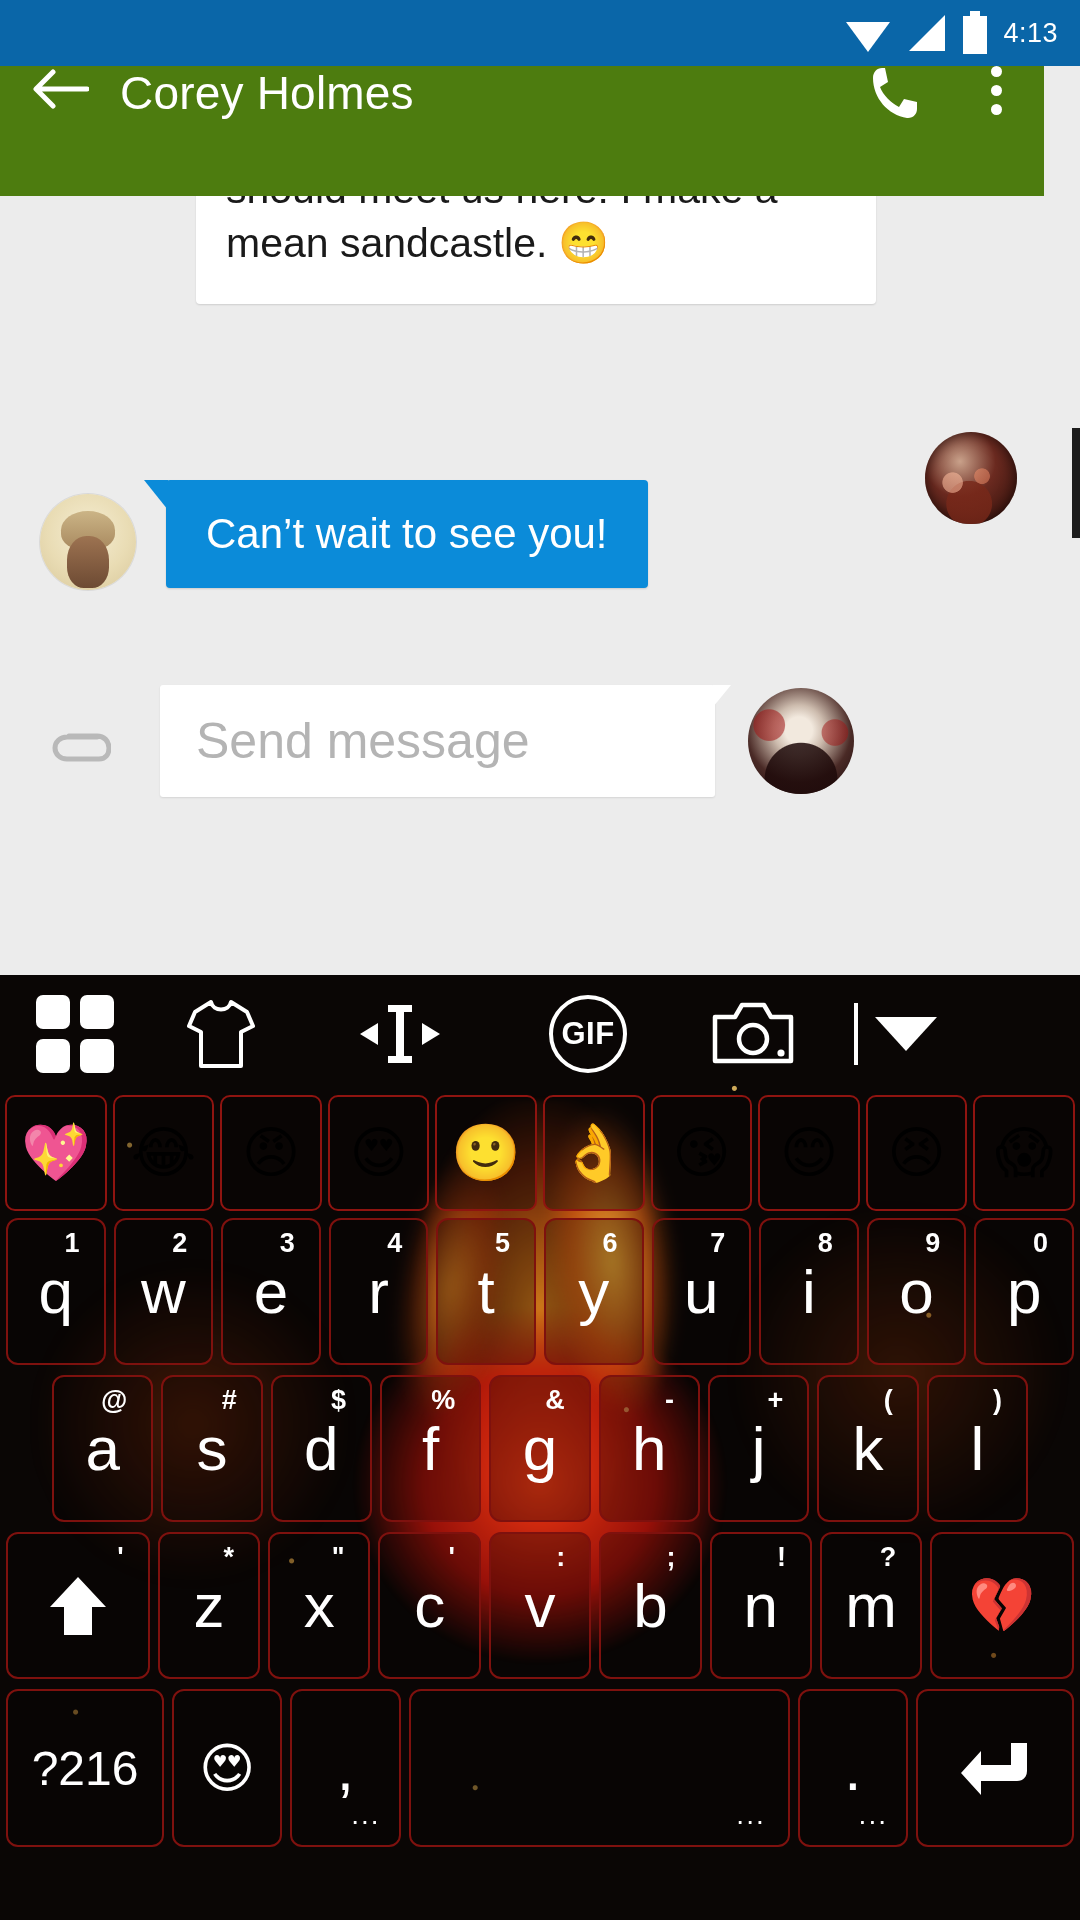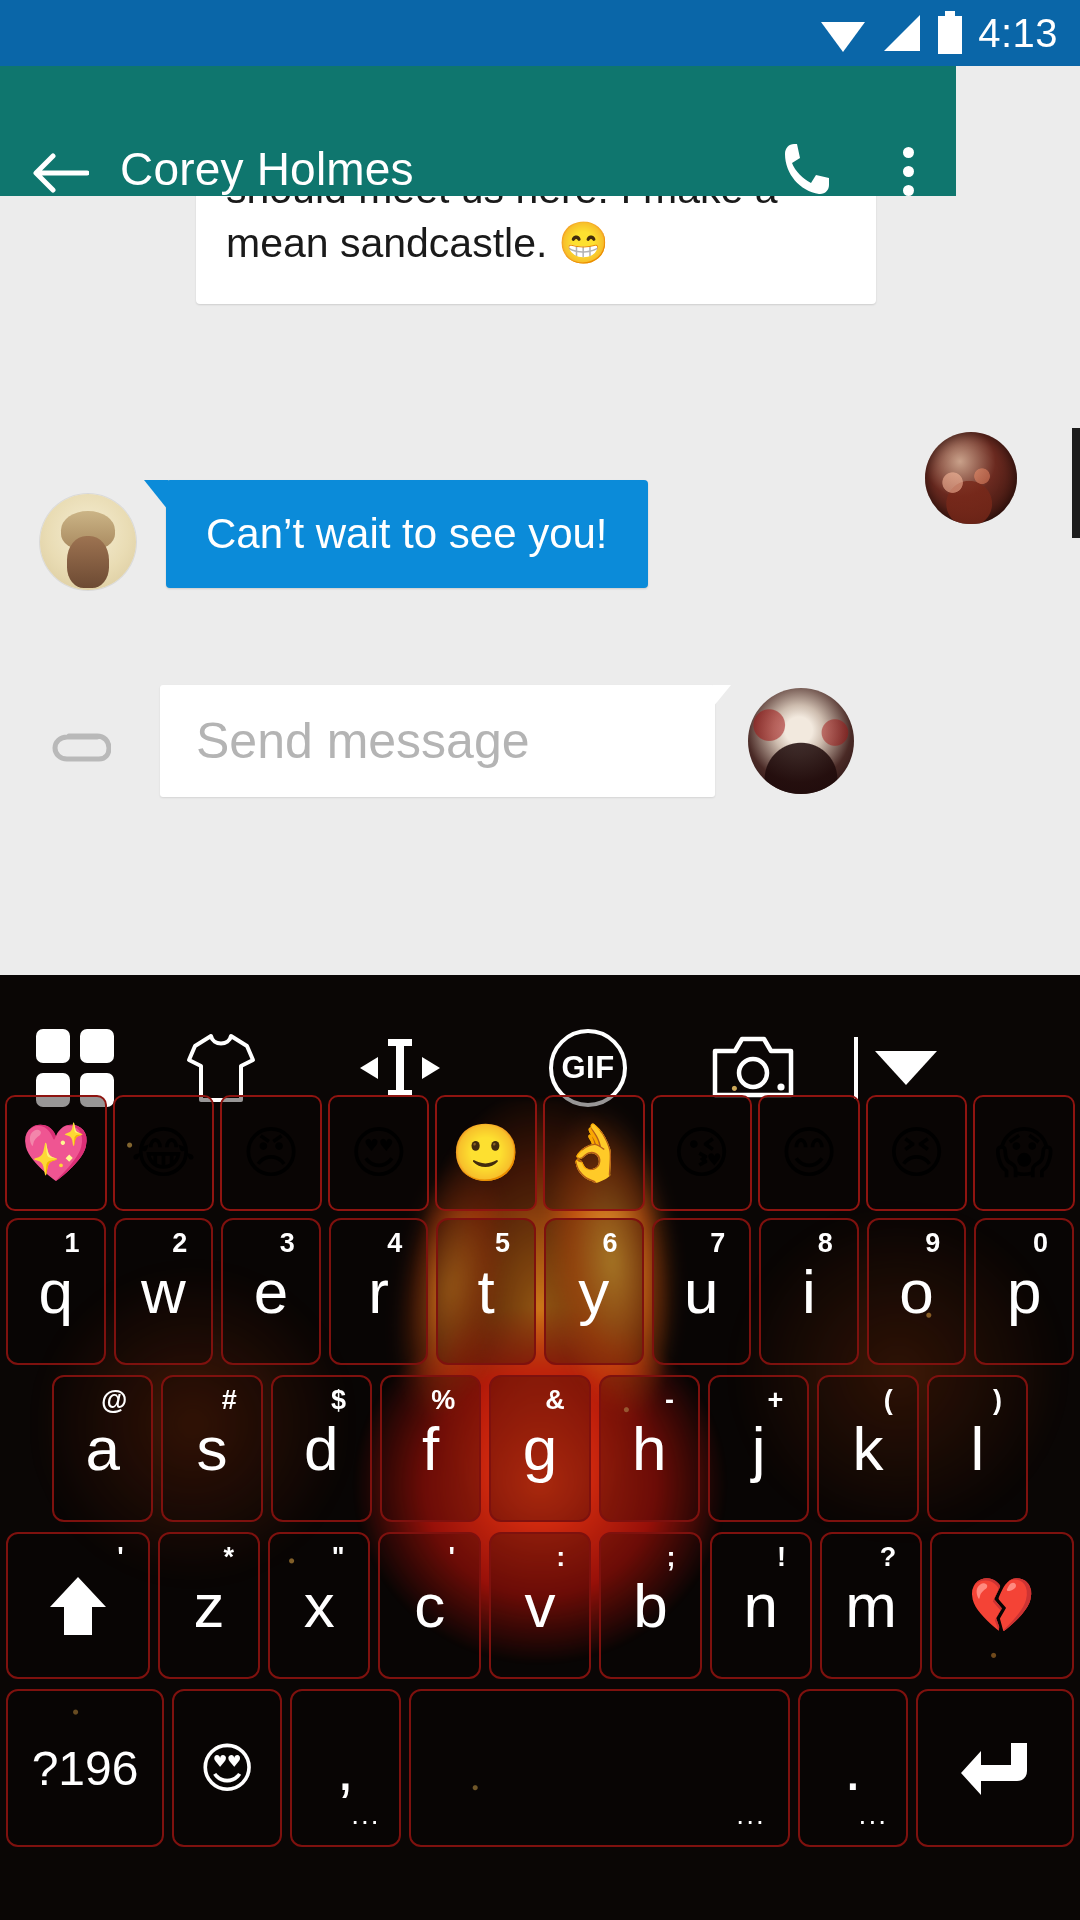--- a/index.html
+++ b/index.html
@@ -11,28 +11,28 @@
   #app { position:relative; width:1080px; height:1920px; }
 
   
   .statusbar {
     position:absolute; top:0; left:0; width:1080px; height:66px;
     background:#0a66a8; display:flex; align-items:center;
     justify-content:flex-end; padding-right:22px; gap:14px;
   }
   .sb-icon { display:block; }
   .sb-time {
-    color:#fff; font-size:40px; letter-spacing:0.5px;
+    color:#fff; font-size:27px; letter-spacing:0.5px;
     font-family:"Liberation Sans", sans-serif;
   }
 
   
   .appbar {
-    position:absolute; top:66px; left:0; width:956px; height:130px;
-    background:#0f766e; display:flex; align-items:flex-end;
+    position:absolute; top:66px; left:0; width:1044px; height:130px;
+    background:#4d7c0f; display:flex; align-items:flex-start;
   }
   .back-btn { width:120px; display:flex; align-items:center; justify-content:center; cursor:pointer; }
   .appbar-title {
     color:#fff; font-size:46px; flex:1;
     font-family:"Liberation Sans", sans-serif; letter-spacing:0.2px;
   }
   .call-btn { width:108px; display:flex; align-items:center; justify-content:center; cursor:pointer; }
   .overflow-btn { width:96px; display:flex; flex-direction:column; align-items:center; justify-content:center; gap:8px; cursor:pointer; }
   .dot { width:11px; height:11px; border-radius:50%; background:#fff; }
 
@@ -179,21 +179,21 @@
       radial-gradient(circle at 68% 12%, rgba(255,210,110,0.8) 0 2px, transparent 3px),
       radial-gradient(circle at 86% 36%, rgba(255,180,70,0.7) 0 2px, transparent 3px),
       radial-gradient(circle at 44% 86%, rgba(255,200,90,0.6) 0 2px, transparent 3px),
       radial-gradient(circle at 92% 72%, rgba(255,170,60,0.6) 0 2px, transparent 3px),
       radial-gradient(circle at 7%  78%, rgba(255,190,80,0.55) 0 2px, transparent 3px),
       radial-gradient(circle at 58% 46%, rgba(255,220,130,0.5) 0 2px, transparent 3px);
   }
 
   .kb-toolbar {
     position:absolute; top:0; left:0; width:937px; height:118px;
-    display:flex; align-items:center; z-index:3;margin-top:34px;
+    display:flex; align-items:center; z-index:3;
   }
   .tb-item { display:flex; align-items:center; justify-content:center; cursor:pointer; }
   .tb-grid  { width:160px; }
   .tb-shirt { width:150px; }
   .tb-cursor{ width:230px; }
   .tb-gif   { width:170px; }
   .tb-cam   { width:180px; }
   .tb-div   { width:40px; display:flex; justify-content:center; }
   .tb-div i { display:block; width:4px; height:62px; background:#fff; }
   .tb-down  { flex:1; }
@@ -497,21 +497,21 @@
             <span class="sup">?</span>
             <span>m</span>
           </div>
         <div class="key bksp">
           <span class="emoji">💔</span>
         </div>
       </div>
 
       <div class="krow row4">
         <div class="key sym">
-          <span class="sym-label">?196</span>
+          <span class="sym-label">?216</span>
         </div>
         <div class="key emokey">
           <span class="emoji">😍</span>
         </div>
         <div class="key comma">
           <span>,</span>
           <span class="dots-c">...</span>
         </div>
         <div class="key space">
           <span class="dots">...</span>

